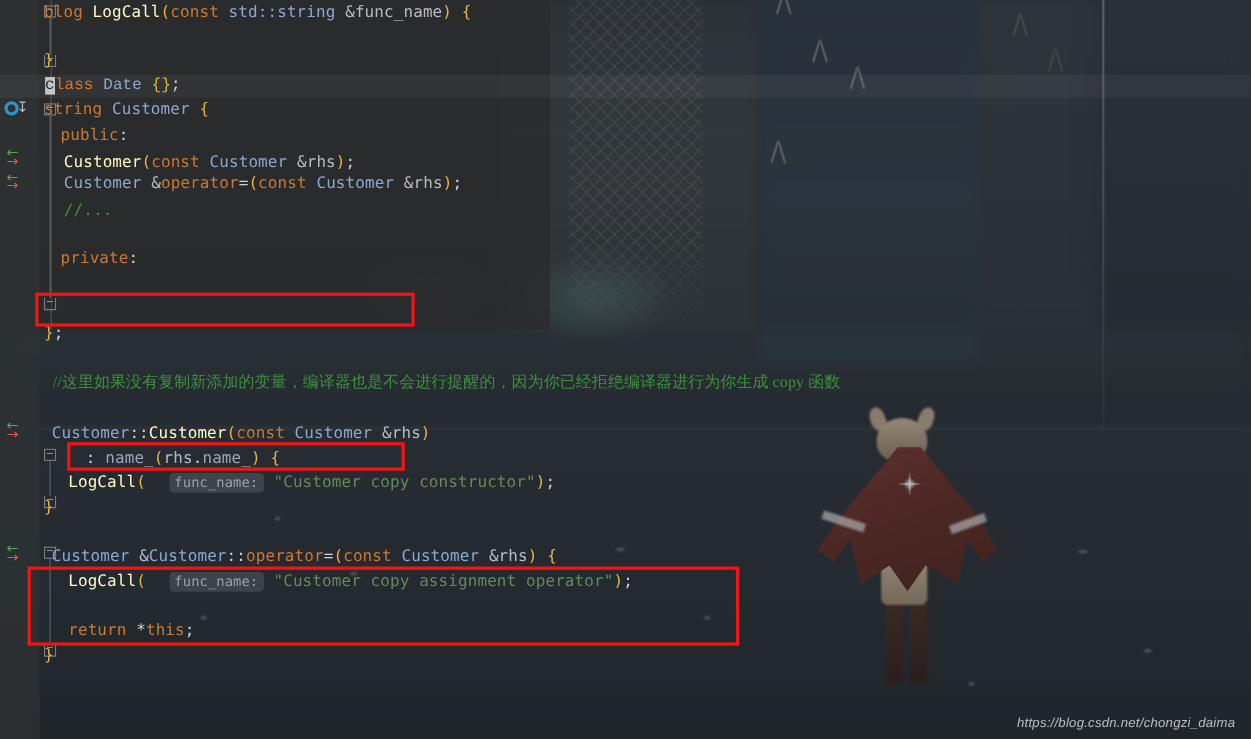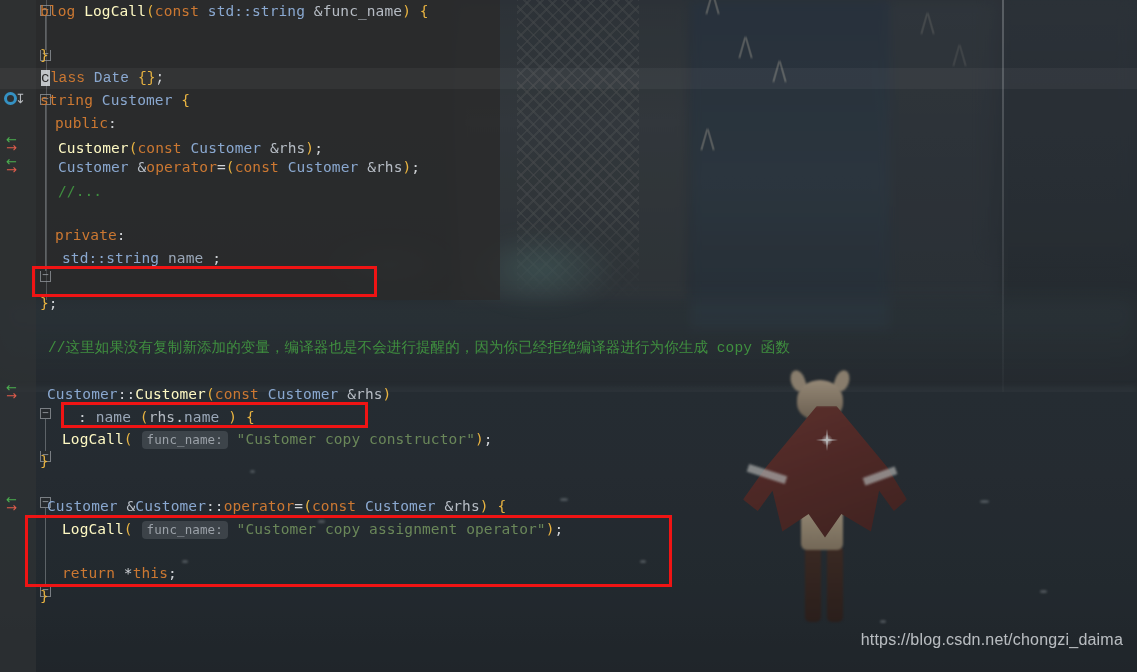--- a/index.html
+++ b/index.html
@@ -104,26 +104,26 @@
   
   .kw{color:#cc7832;}           
   .fn{color:#fef9c3;}           
   .ty{color:#8aa8d0;}           
   .id{color:#b6bcc4;}           
   .fld{color:#9aa7b8;}          
   .op{color:#cfd2d6;}           
   .br{color:#e8b341;}           
   .st{color:#6a8759;}           
   .cm{color:#3f8f3f;}           
-  .cmz{color:#3f8f3f;font-family:Liberation Mono, monospace;}
+  .cmz{color:#3f8f3f;font-family:Liberation Serif, serif;}
   .caretchar{background:rgba(225,228,232,.82);color:#2b2b2b;}
 
   
   .hint{background:rgba(120,126,132,.30);color:#9ba1a8;border-radius:4px;
-        padding:1px 5px 2px 5px;font-size:12.5px;}
+        padding:1px 5px 2px 5px;font-size:12.5px;margin-left:12px;}
   .impl-o{position:absolute;left:4px;top:92px;width:17px;height:17px;}
   .impl-o .ring{position:absolute;left:0;top:0;width:13px;height:13px;border-radius:50%;
     border:3px solid #3592c4;box-sizing:border-box;}
   .impl-o .arrow{position:absolute;left:11px;top:0px;color:#b8bcc0;font-size:13px;
     line-height:13px;font-family:"DejaVu Sans",sans-serif;}
   .ovr{position:absolute;left:6px;width:18px;height:18px;}
   .ovr .a-green,.ovr .a-red{position:absolute;left:0;width:16px;height:8px;
     font-family:"DejaVu Sans",sans-serif;font-size:13px;line-height:8px;}
   .ovr .a-green{top:0;color:#4caf50;}
   .ovr .a-red{top:8px;color:#e05c4b;}
@@ -135,23 +135,23 @@
     font-family:"DejaVu Sans",sans-serif;background:rgba(43,43,43,.35);}
   .foldend{position:absolute;left:40px;width:11px;height:11px;box-sizing:border-box;
     border:1px solid rgba(150,155,160,.75);border-top:0;color:rgba(175,180,185,.9);
     font-size:9px;line-height:9px;text-align:center;background:rgba(43,43,43,.35);}
   .foldbar{position:absolute;left:45px;width:1px;background:rgba(140,145,150,.55);}
 
   
   .redbox{position:absolute;border:3px solid #f01414;box-sizing:border-box;}
 
   
-  .wm{position:absolute;right:14px;bottom:23px;color:rgba(222,226,230,.80);
-      font-size:16px;font-family:"Liberation Sans","DejaVu Sans",sans-serif;
-      letter-spacing:.2px;}
+  .wm{position:absolute;right:14px;bottom:8px;color:rgba(222,226,230,.80);
+      font-size:12px;font-family:"Liberation Sans","DejaVu Sans",sans-serif;
+      letter-spacing:.2px;font-style:italic;}
 </style>
 </head>
 <body>
 
 <div id="editor">
 
   <div class="bg">
     <div class="bg-base"></div>
     <div class="bg-b1"></div>
     <div class="bg-b3"></div>
@@ -253,21 +253,20 @@
     <div class="ln" style="left:55px;top:112px;"><span class="kw">public</span><span class="op">:</span></div>
 
     <div class="ln" style="left:58px;top:121px;margin-top:16px;"><span class="fn">Customer</span><span class="br">(</span><span class="kw">const</span> <span class="ty">Customer</span> <span class="id">&amp;rhs</span><span class="br">)</span><span class="op">;</span></div>
 
     <div class="ln" style="left:58px;top:156px;text-align:center;"><span class="ty">Customer</span> <span class="id">&amp;</span><span class="kw">operator</span><span class="op">=</span><span class="br">(</span><span class="kw">const</span> <span class="ty">Customer</span> <span class="id">&amp;rhs</span><span class="br">)</span><span class="op">;</span></div>
 
     <div class="ln" style="left:58px;top:180px;"><span class="cm">//...</span></div>
 
     <div class="ln" style="left:55px;top:224px;"><span class="kw">private</span><span class="op">:</span></div>
 
-    <div class="ln" style="left:62px;top:247px;"><span class="ty">std::string</span> <span class="fld">name_</span><span class="op">;</span></div>
 
 
     <div class="ln" style="top:292px;"><span class="br">}</span><span class="op">;</span></div>
 
     <div class="ln cmz" style="left:48px;top:337px;font-size:14.5px;">//这里如果没有复制新添加的变量，编译器也是不会进行提醒的，因为你已经拒绝编译器进行为你生成 copy 函数</div>
 
     <div class="ln" style="left:47px;top:383px;"><span class="ty">Customer</span><span class="op">::</span><span class="fn">Customer</span><span class="br">(</span><span class="kw">const</span> <span class="ty">Customer</span> <span class="id">&amp;rhs</span><span class="br">)</span></div>
 
     <div class="ln" style="left:78px;top:406px;"><span class="op">:</span> <span class="fld">name_</span><span class="br">(</span><span class="id">rhs</span><span class="op">.</span><span class="fld">name_</span><span class="br">)</span> <span class="br">{</span></div>
 

